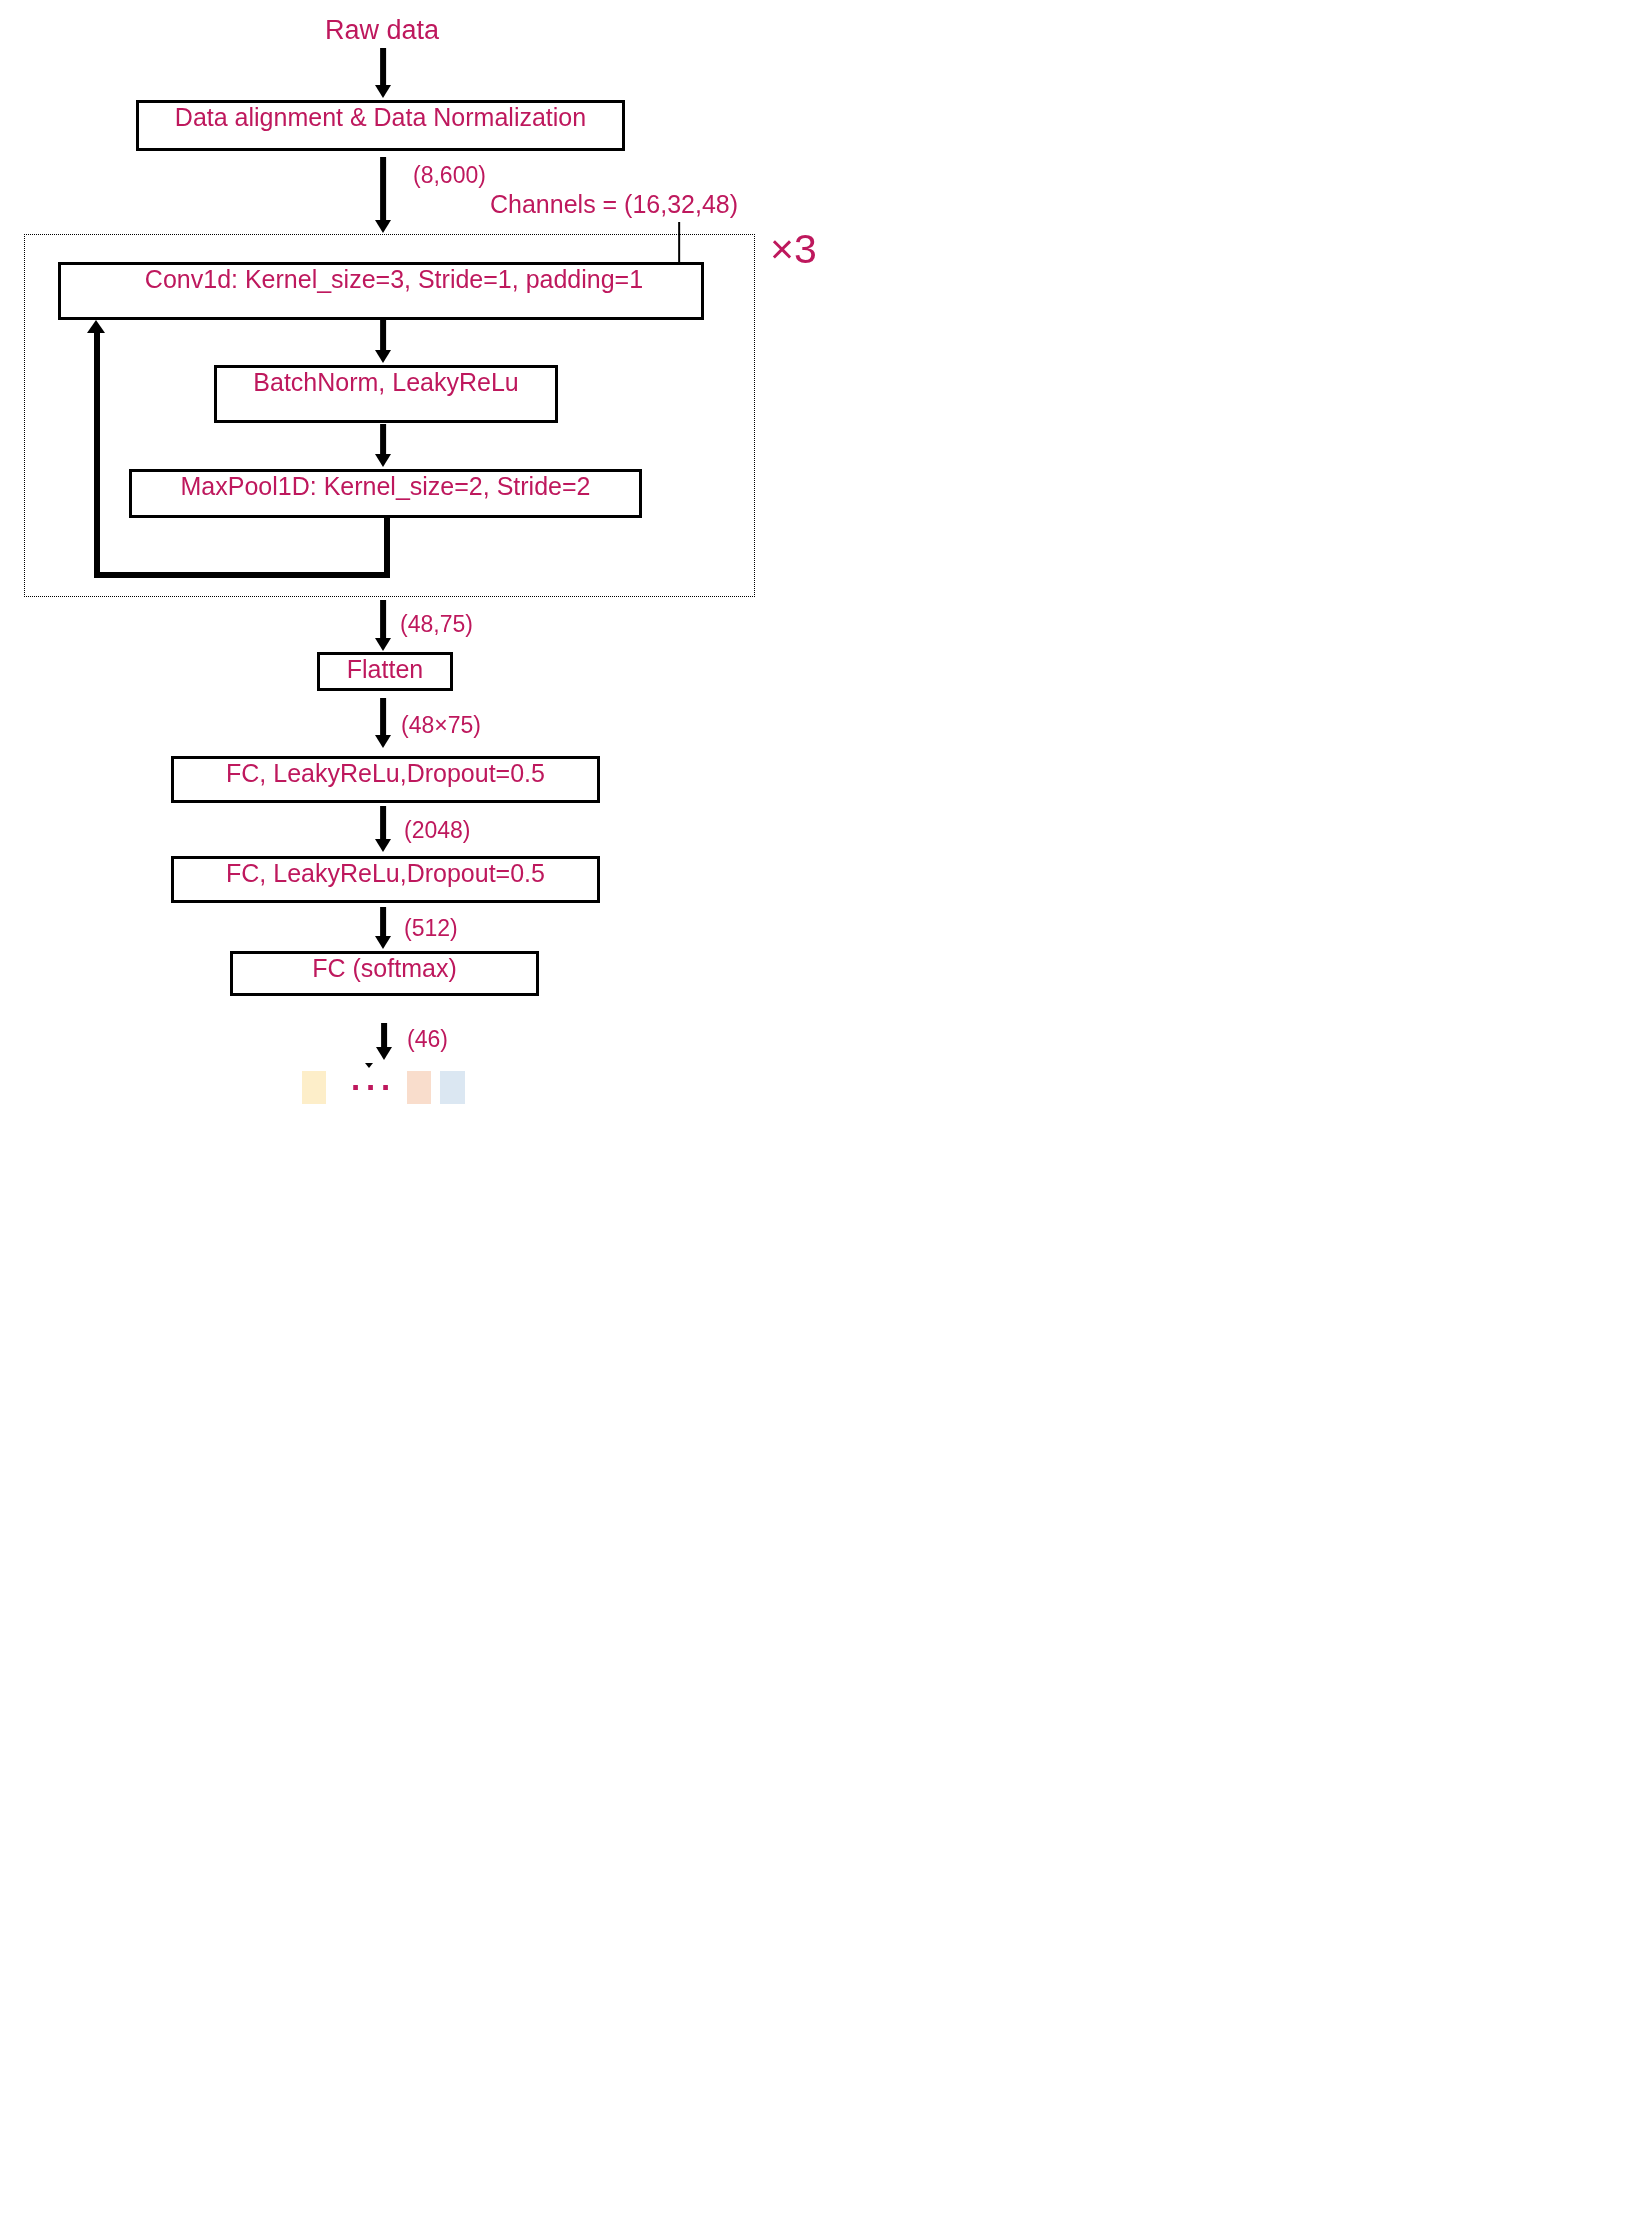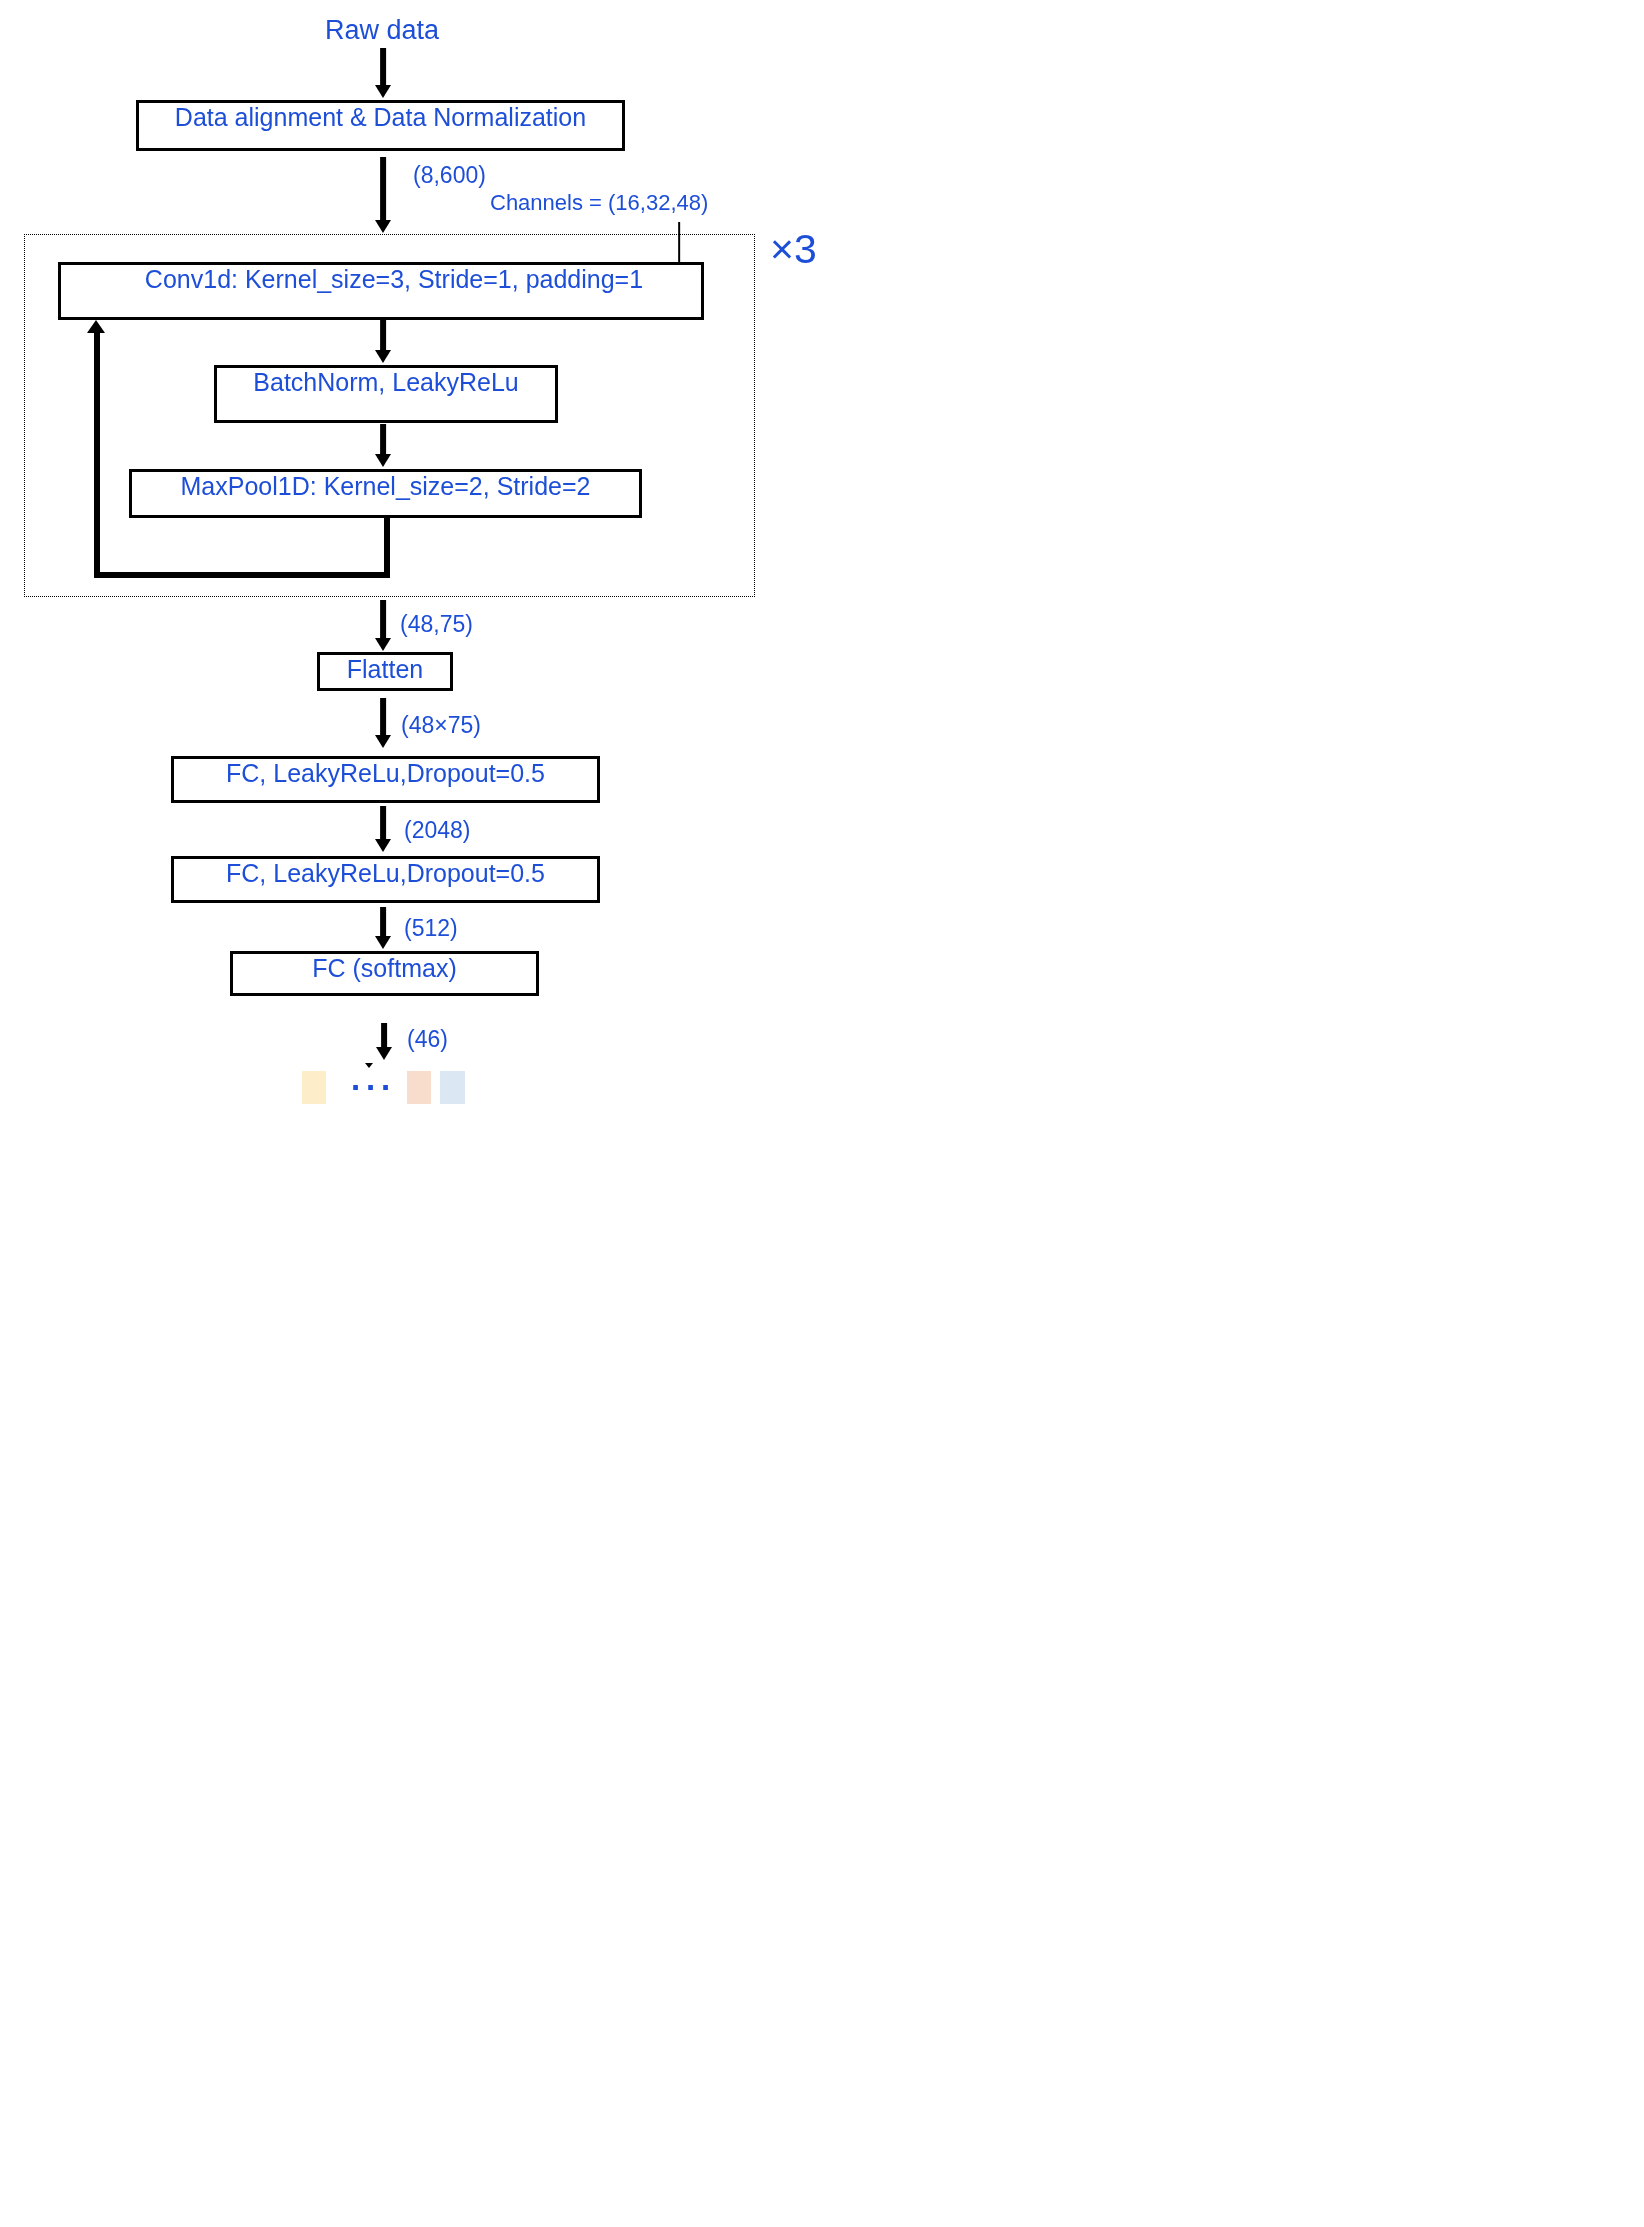--- a/index.html
+++ b/index.html
@@ -2,21 +2,21 @@
 <html style="font-size:13.2px"><head>
 <meta charset="utf-8">
 <style>
   html, body { margin: 0; padding: 0; background: #ffffff; }
   .canvas {
     position: relative;
     width: 822px;
     height: 1114px;
     background: #ffffff;
     font-family: "Liberation Sans", "DejaVu Sans", sans-serif;
-    color: #1d4ed8;
+    color: #be185d;
     overflow: hidden;
   }
   .node {
     position: absolute;
     border: 3.3px solid #000;
     background: #fff;
     display: flex;
     align-items: flex-start;
     justify-content: center;
     font-size: 25px;
@@ -24,21 +24,21 @@
     box-sizing: border-box;
     z-index: 3;
   }
   .lab {
     position: absolute;
     font-size: 23px;
     white-space: nowrap;
     z-index: 4;
   }
   .toplabel { font-size: 27px; }
-  .channels { font-size: 22px; }
+  .channels { font-size: 25px; }
   .x3 { font-size: 41px; line-height: 1; }
   .varrow { position: absolute; width: 18px; transform: translateX(-50%); z-index: 2; }
   .varrow .shaft {
     position: absolute; top: 0; bottom: 10px; left: 50%;
     width: 5.8px; transform: translateX(-50%); background: #000;
   }
   .varrow .head {
     position: absolute; bottom: 0; left: 50%; transform: translateX(-50%);
     width: 0; height: 0;
     border-left: 8.3px solid transparent;

